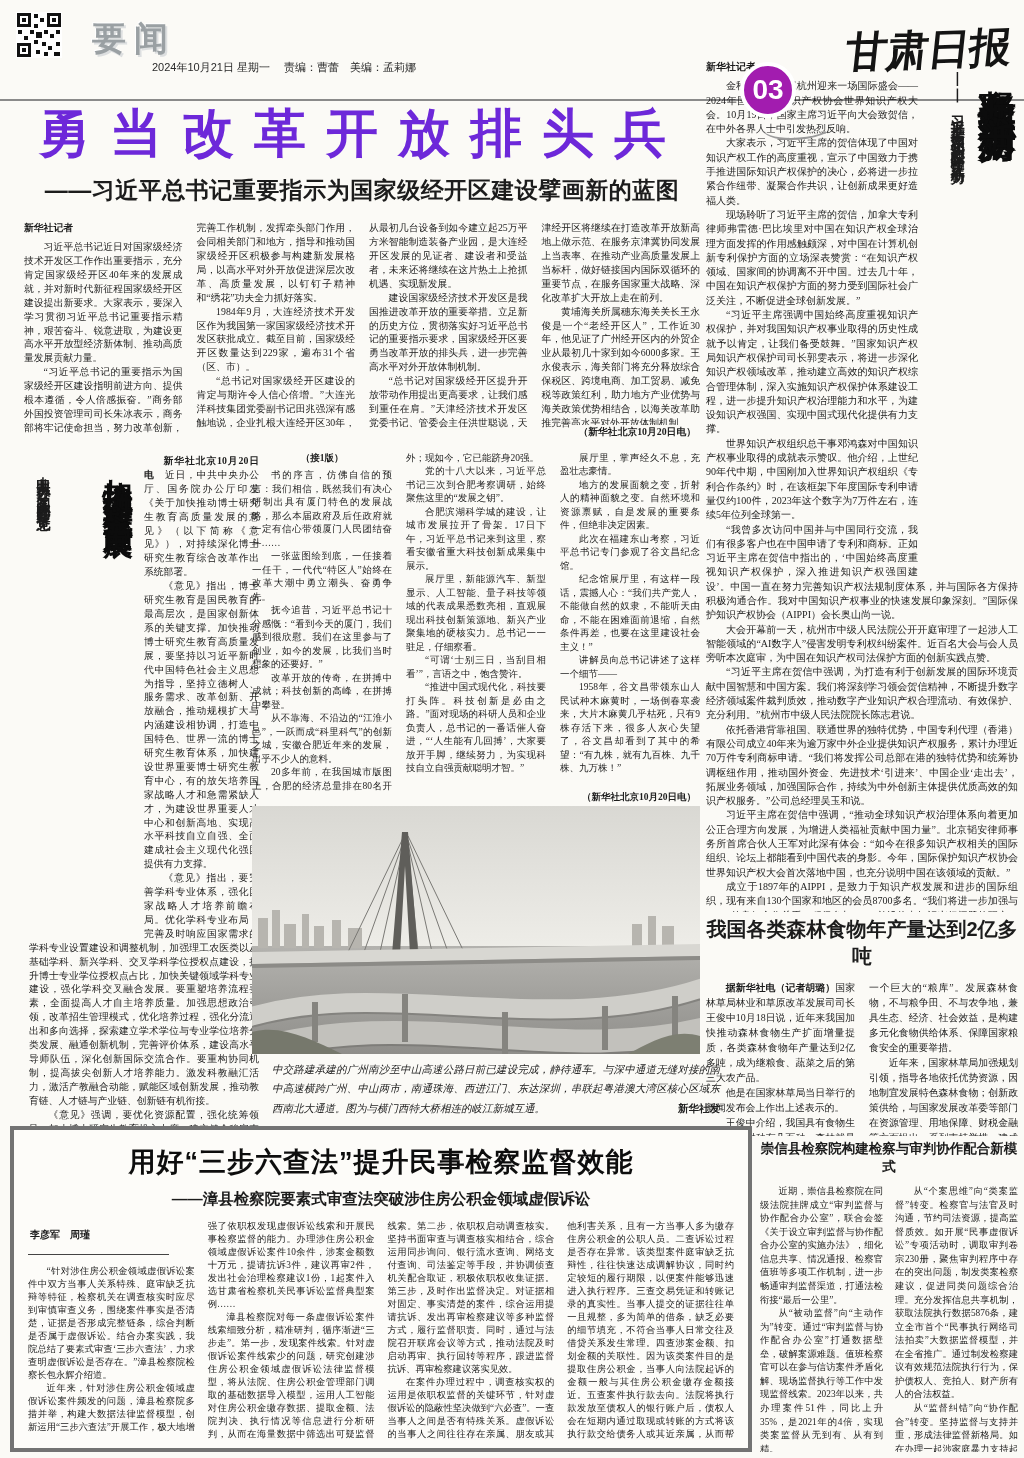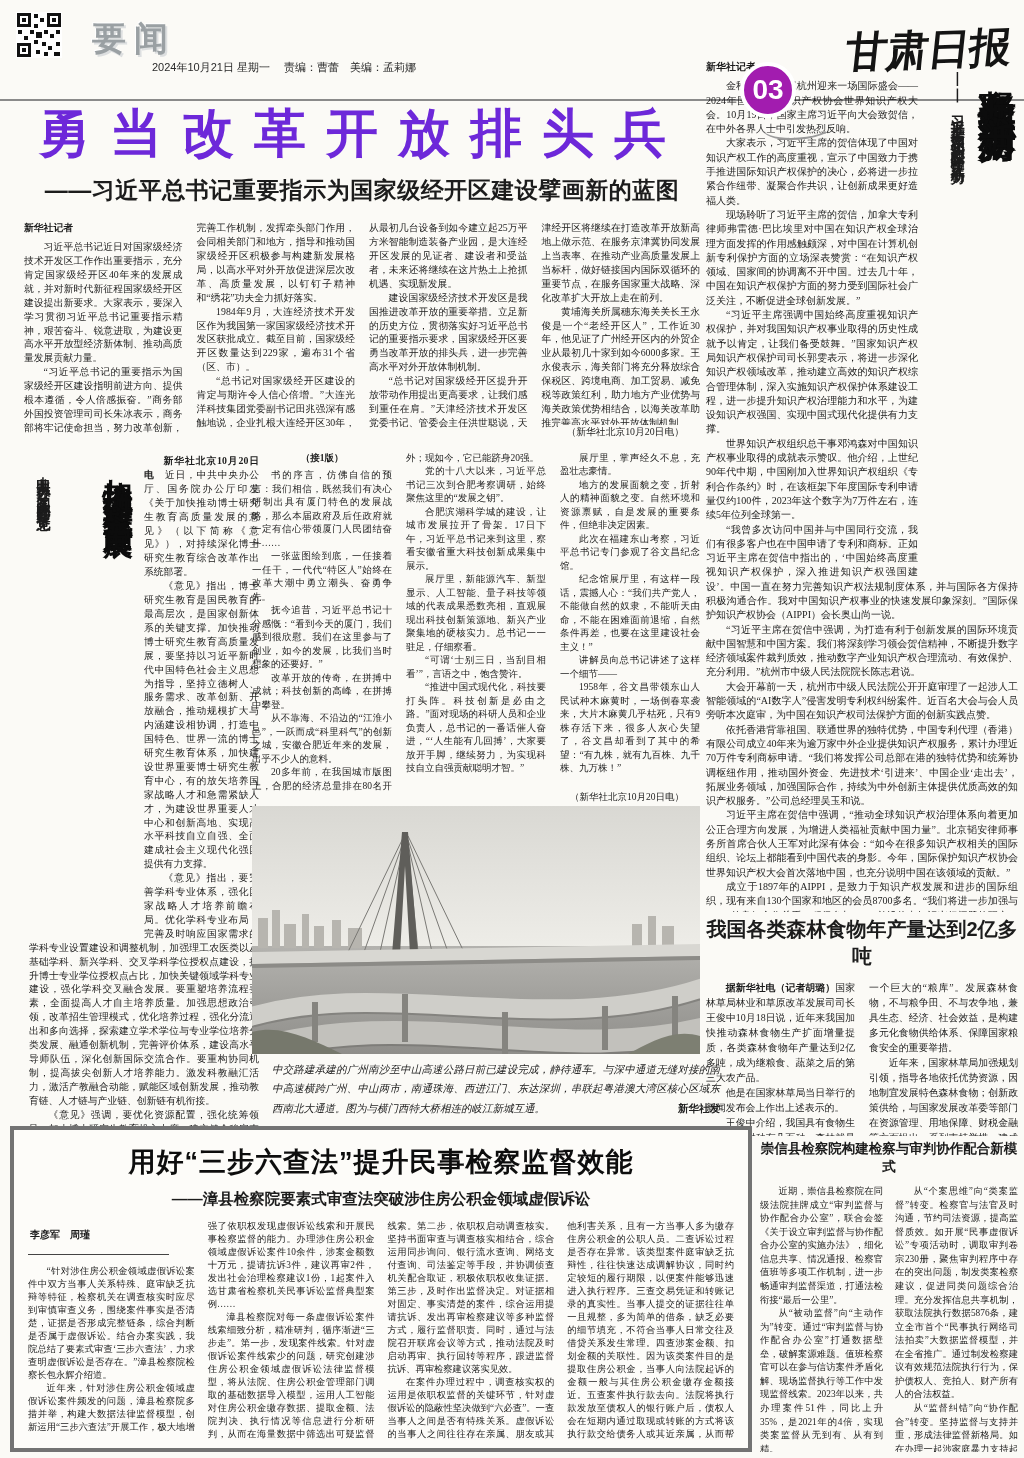--- a/index.html
+++ b/index.html
@@ -19,21 +19,21 @@
         justify-content:center;color:#ffffff;font-family:"Liberation Sans",sans-serif;font-weight:700;
         font-size:28px;z-index:3;}
   .page-badge::after{content:"";position:absolute;left:18px;top:46px;width:70px;height:26px;
         border-bottom:2px solid #9a9a9a;border-right:2px solid transparent;border-radius:0 0 60% 40%;}
   .masthead{position:absolute;right:14px;top:22px;font-size:42px;font-weight:900;color:#141414;
         font-family:"DejaVu Serif","Liberation Serif",serif;transform:skewX(-8deg) rotate(-2deg);
         letter-spacing:-1px;}
   
   .para{margin:0;text-indent:2em;}
   .byline{font-weight:700;margin:0 0 5px 0;}
-  .signoff-abs{position:absolute;right:16px;bottom:0;font-weight:400;background:#fbfaf6;padding-left:8px;margin-top:12px;}
+  .signoff-abs{position:absolute;right:4px;bottom:0;font-weight:700;background:#fbfaf6;padding-left:8px;margin-top:12px;}
   .lead{font-weight:700;}
   
   .main-art{position:absolute;left:24px;top:104px;width:676px;}
   .main-headline{font-family:"Liberation Sans","DejaVu Sans",sans-serif;font-size:52px;line-height:1.12;
         font-weight:900;text-align:center;letter-spacing:20px;white-space:nowrap;color:#6d28d9;}
   .main-subtitle{margin-top:13px;font-family:"Liberation Sans",sans-serif;font-size:23px;font-weight:700;
         text-align:center;letter-spacing:0.5px;}
   .main-body{position:relative;margin-top:15px;height:218px;overflow:hidden;column-count:4;column-gap:14px;
         font-size:9.8px;line-height:1.42;text-align:justify;}
   
@@ -154,22 +154,22 @@
       <div class="ipr-head">凝聚合作共识 激发创新活力</div>
     </div>
     <p class="byline">新华社记者</p>
     <div>
         <p class="para">金秋十月，浙江杭州迎来一场国际盛会——2024年国际保护知识产权协会世界知识产权大会。10月19日，国家主席习近平向大会致贺信，在中外各界人士中引发热烈反响。</p>
         <p class="para">大家表示，习近平主席的贺信体现了中国对知识产权工作的高度重视，宣示了中国致力于携手推进国际知识产权保护的决心，必将进一步拉紧合作纽带、凝聚合作共识，让创新成果更好造福人类。</p>
         <p class="para">现场聆听了习近平主席的贺信，加拿大专利律师弗雷德·巴比埃里对中国在知识产权全球治理方面发挥的作用感触颇深，对中国在计算机创新专利保护方面的立场深表赞赏：“在知识产权领域、国家间的协调离不开中国。过去几十年，中国在知识产权保护方面的努力受到国际社会广泛关注，不断促进全球创新发展。”</p>
         <p class="para">“习近平主席强调中国始终高度重视知识产权保护，并对我国知识产权事业取得的历史性成就予以肯定，让我们备受鼓舞。”国家知识产权局知识产权保护司司长郭雯表示，将进一步深化知识产权领域改革，推动建立高效的知识产权综合管理体制，深入实施知识产权保护体系建设工程，进一步提升知识产权治理能力和水平，为建设知识产权强国、实现中国式现代化提供有力支撑。</p>
         <p class="para">世界知识产权组织总干事邓鸿森对中国知识产权事业取得的成就表示赞叹。他介绍，上世纪90年代中期，中国刚加入世界知识产权组织《专利合作条约》时，在该框架下年度国际专利申请量仅约100件，2023年这个数字为7万件左右，连续5年位列全球第一。</p>
         <p class="para">“我曾多次访问中国并与中国同行交流，我们有很多客户也在中国申请了专利和商标。正如习近平主席在贺信中指出的，‘中国始终高度重视知识产权保护，深入推进知识产权强国建设’。中国一直在努力完善知识产权法规制度体系，并与国际各方保持积极沟通合作。我对中国知识产权事业的快速发展印象深刻。”国际保护知识产权协会（AIPPI）会长奥山尚一说。</p>
+        <p class="para">大会开幕前一天，杭州市中级人民法院公开开庭审理了一起涉人工智能领域的“AI数字人”侵害发明专利权纠纷案件。近百名大会与会人员旁听本次庭审，为中国在知识产权司法保护方面的创新实践点赞。</p>
         <p class="para">“习近平主席在贺信中强调，为打造有利于创新发展的国际环境贡献中国智慧和中国方案。我们将深刻学习领会贺信精神，不断提升数字经济领域案件裁判质效，推动数字产业知识产权合理流动、有效保护、充分利用。”杭州市中级人民法院院长陈志君说。</p>
-        <p class="para">大会开幕前一天，杭州市中级人民法院公开开庭审理了一起涉人工智能领域的“AI数字人”侵害发明专利权纠纷案件。近百名大会与会人员旁听本次庭审，为中国在知识产权司法保护方面的创新实践点赞。</p>
         <p class="para">依托香港背靠祖国、联通世界的独特优势，中国专利代理（香港）有限公司成立40年来为逾万家中外企业提供知识产权服务，累计办理近70万件专利商标申请。“我们将发挥公司总部在港的独特优势和统筹协调枢纽作用，推动国外资金、先进技术‘引进来’、中国企业‘走出去’，拓展业务领域，加强国际合作，持续为中外创新主体提供优质高效的知识产权服务。”公司总经理吴玉和说。</p>
         <p class="para">习近平主席在贺信中强调，“推动全球知识产权治理体系向着更加公正合理方向发展，为增进人类福祉贡献中国力量”。北京韬安律师事务所首席合伙人王军对此深有体会：“如今在很多知识产权相关的国际组织、论坛上都能看到中国代表的身影。今年，国际保护知识产权协会世界知识产权大会首次落地中国，也充分说明中国在该领域的贡献。”</p>
         <p class="para">成立于1897年的AIPPI，是致力于知识产权发展和进步的国际组织，现有来自130个国家和地区的会员8700多名。“我们将进一步加强与AIPPI的良好合作关系，积极参与AIPPI前沿热点知识产权问题的研究，向AIPPI提出一系列专题研究的中国建议，在AIPPI的发展、决策和重大活动中贡献中国智慧。”中国贸促会专利商标事务所所长、AIPPI中国分会会长龙传红说。</p>
       </div>
   </div>
 
   <div class="forest">
     <div class="forest-head">我国各类森林食物年产量达到2亿多吨</div>
     <div class="forest-body">
       <p class="para"><span class="lead">据新华社电（记者胡璐）</span><span>国家林草局林业和草原改革发展司司长王俊中10月18日说，近年来我国加快推动森林食物生产扩面增量提质，各类森林食物年产量达到2亿多吨，成为继粮食、蔬菜之后的第三大农产品。</span></p>

